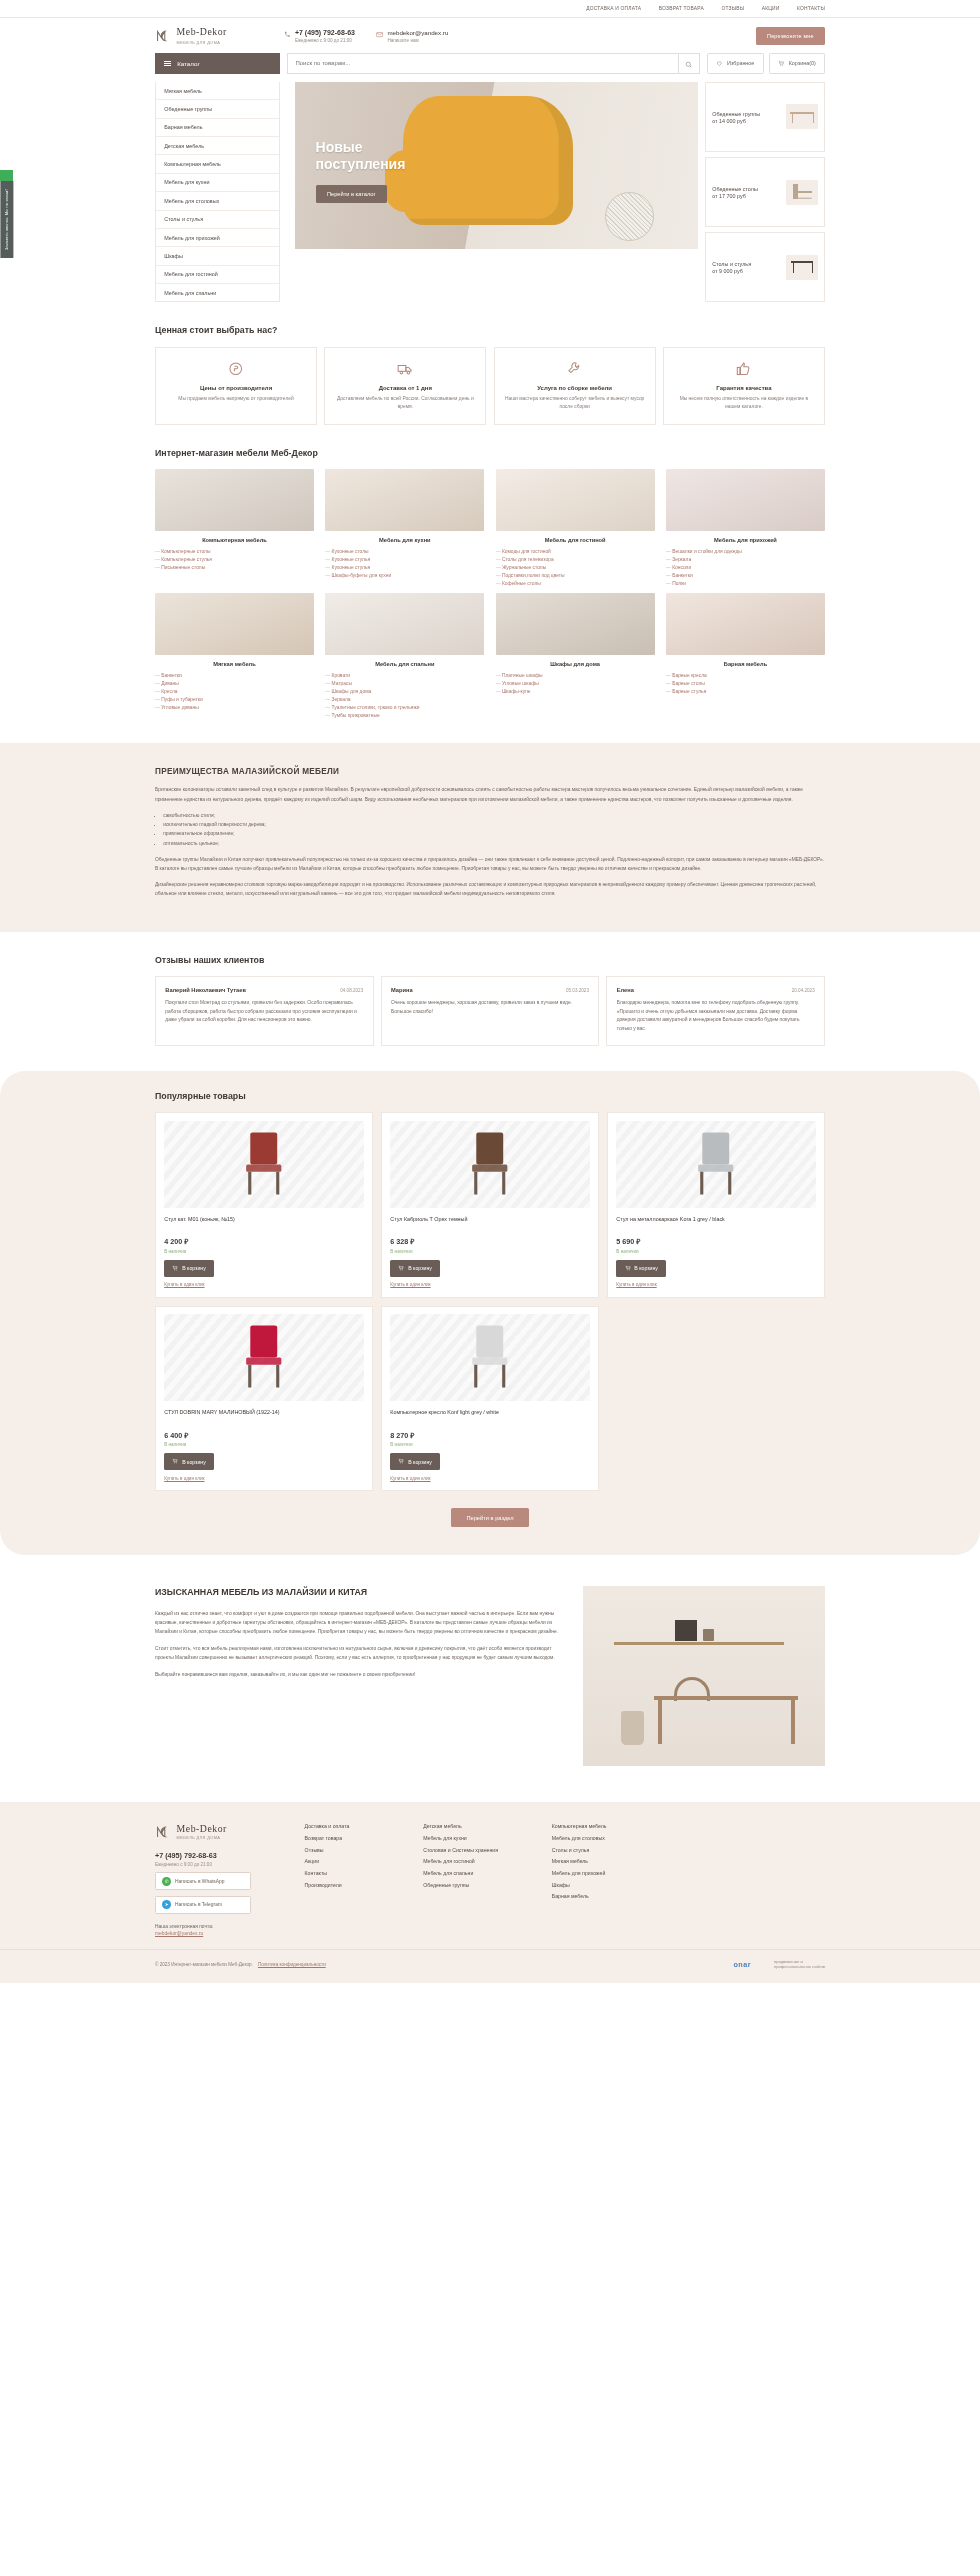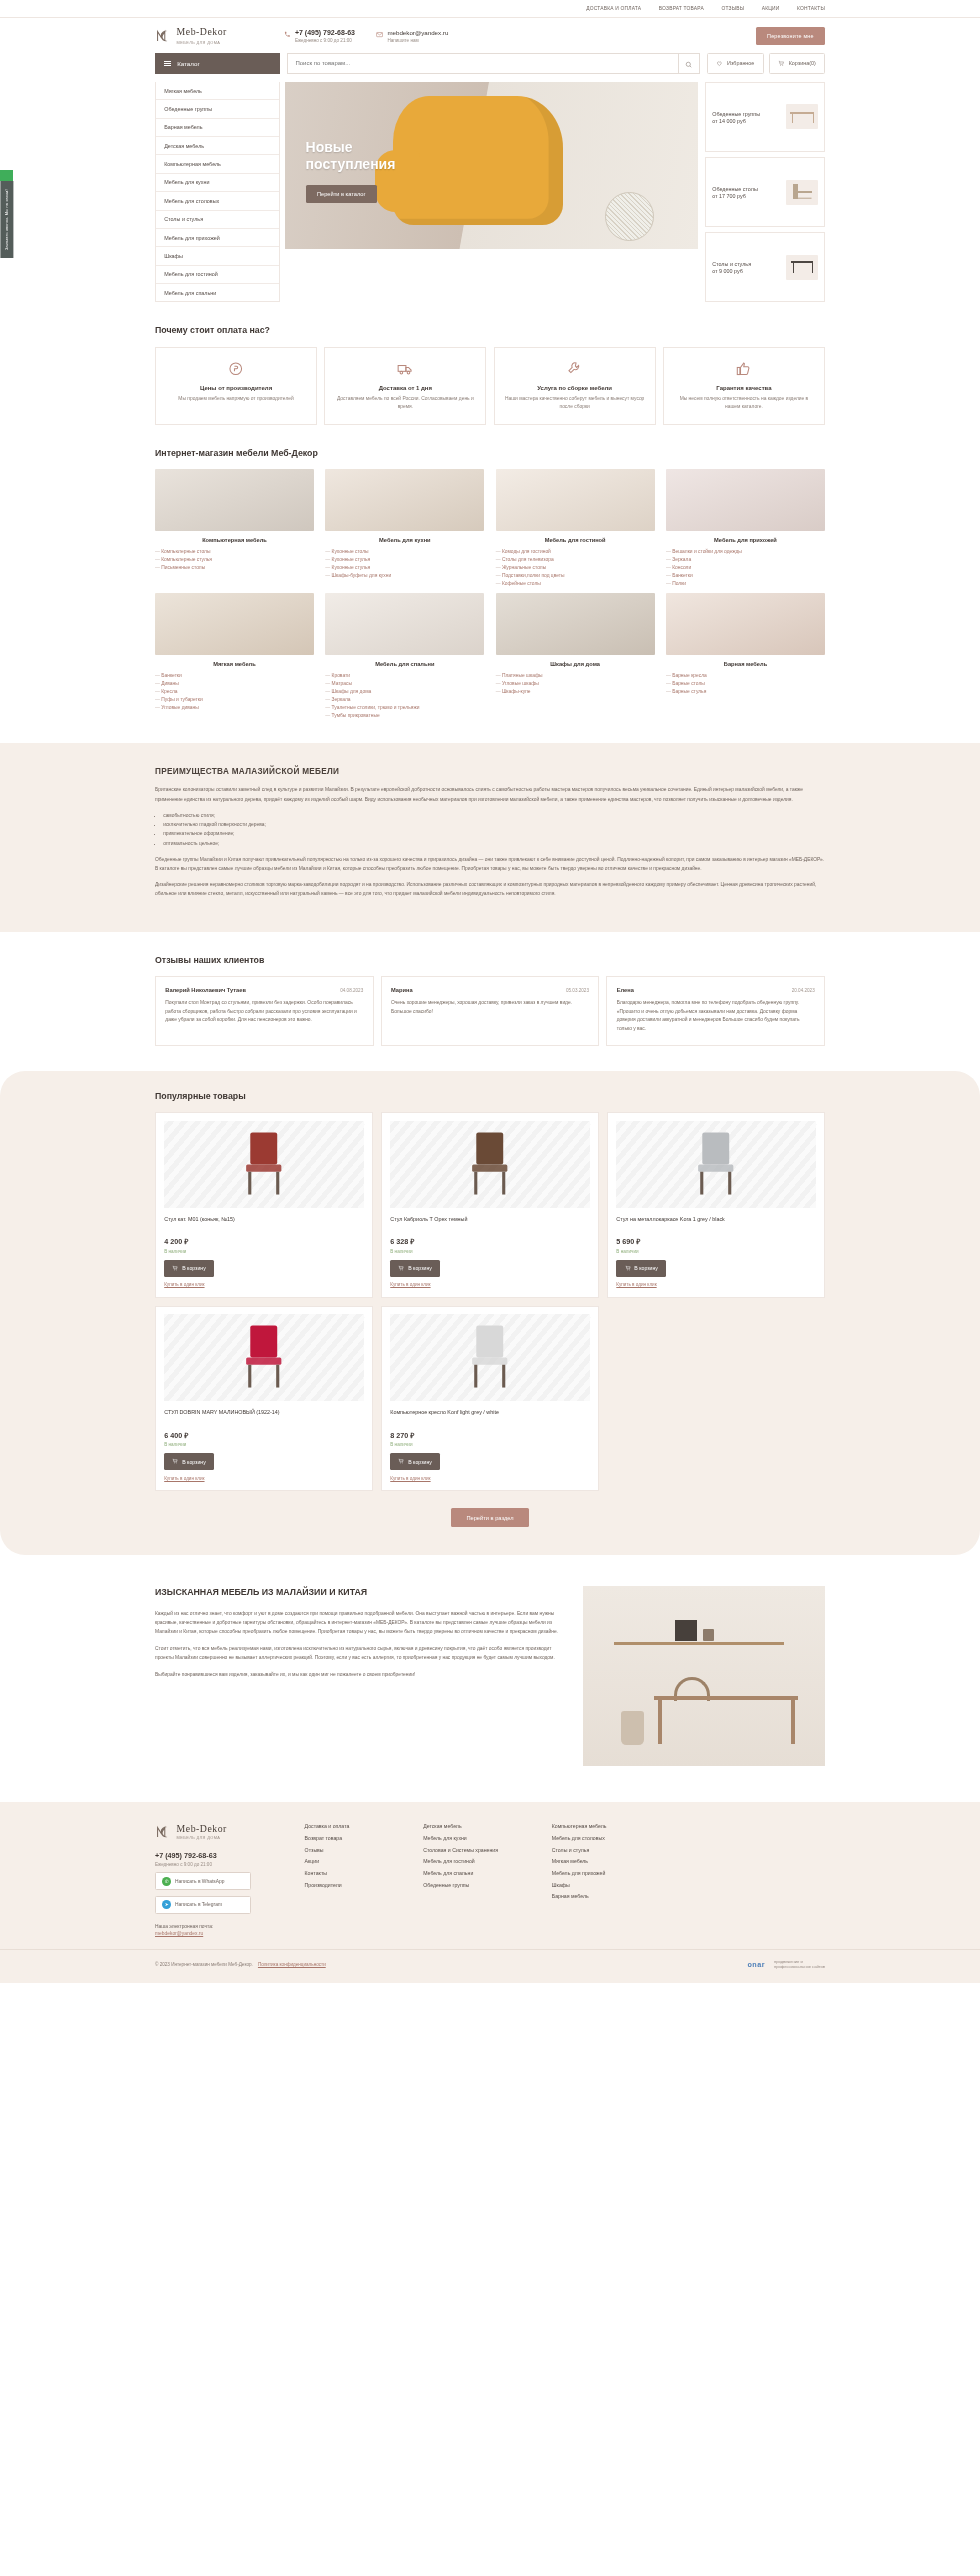--- a/index.html
+++ b/index.html
@@ -58,21 +58,21 @@
     padding: 0 7.2px; font-size: 6px; color: #6e635d; outline: none; background: #fff;
   }
   .search-btn { width: 21.6px; height: 20.6px; border: 0.5px solid #e4dcd6; background: #fff; cursor: pointer; display: flex; align-items: center; justify-content: center; }
   .hdr-actions { display: flex; gap: 5.2px; }
   .pill {
     border: 0.5px solid #e4dcd6; border-radius: 1.5px; height: 20.6px; display: flex; align-items: center;
     gap: 4.1px; padding: 0 8.2px; font-size: 5.4px; color: #6e635d; background: #fff; cursor: pointer;
   }
 
   
-  .hero-area { display: flex; padding: 8.2px 155px 0 155px; gap: 5px; }
+  .hero-area { display: flex; padding: 8.2px 155px 0 155px; gap: 15px; }
   .sidemenu { width: 125px; border: 0.5px solid #eee6e1; border-top: none; background: #fff; }
   .sidemenu li {
     list-style: none; font-size: 5.4px; color: #554b46; padding: 5.7px 8.2px;
     border-bottom: 0.5px solid #f1eae6; cursor: pointer;
   }
   .sidemenu li:last-child { border-bottom: none; }
   .hero-main { flex: 1; display: flex; gap: 7.2px; }
   .hero-banner {
     flex: 1; height: 167px; position: relative; overflow: hidden;
     background: linear-gradient(100deg,#d9cfc6 0%, #cdbfb3 46%, #e8e2da 46.2%, #efeae3 100%);
@@ -195,21 +195,21 @@
   .f-mail { font-size: 4.9px; color: #a8766a; text-decoration: underline; margin-top: 2.1px; display: inline-block; cursor: pointer; }
   .f-links { display: flex; flex-direction: column; gap: 5.7px; }
   .f-links a, .f-links span { font-size: 5.2px; color: #554b46; text-decoration: none; cursor: pointer; }
   .f-grow { flex: 1; }
   .footer-bottom {
     border-top: 0.5px solid #e8ded6; background: #f6efe9; padding: 8.2px 155px 13.4px;
     display: flex; align-items: center; justify-content: space-between;
   }
   .fb-left { font-size: 4.6px; color: #8a7d76; }
   .fb-left a { color: #a8766a; text-decoration: underline; }
-  .fb-right { display: flex; align-items: center; gap: 9px; }
+  .fb-right { display: flex; align-items: center; gap: 23px; }
   .fb-logo { font-size: 7.2px; font-weight: bold; color: #4d7fb8; letter-spacing: 0.5px; }
   .fb-logo-sub { font-size: 4.1px; color: #9a8e87; line-height: 1.4; }
 
   
   .side-tab {
     position: absolute; left: 0; top: 181px; width: 13.4px; height: 77px; background: #545d5a;
     color: #fff; font-size: 3.9px; writing-mode: vertical-rl; transform: rotate(180deg);
     display: flex; align-items: center; justify-content: center; letter-spacing: 0.2px; cursor: pointer;
   }
   .side-tab-green { position: absolute; left: 0; top: 170px; width: 13.4px; height: 11.3px; background: #3fae5a; cursor: pointer; }
@@ -365,21 +365,21 @@
             <div class="hero-card-t">Столы и стулья</div>
             <div class="hero-card-p">от 9 000 руб</div>
           </div>
           <div class="hero-card-img mini-dark"></div>
         </div>
       </div>
     </div>
   </div>
 
   <div class="section">
-    <h2 class="sec-title">Почему стоит оплата нас?</h2>
+    <h2 class="sec-title">Ценная стоит выбрать нас?</h2>
     <div class="adv-grid">
       <div class="adv-card">
         <div class="adv-ic">
           <svg width="15.5" height="15.5" viewBox="0 0 24 24">
               <circle cx="12" cy="12" r="9" fill="none" stroke="#b9897d" stroke-width="1.6"></circle>
               <path d="M10 8h3a2 2 0 010 4h-3v4" fill="none" stroke="#b9897d" stroke-width="1.6"></path>
             </svg>
         </div>
         <div class="adv-t">Цены от производителя</div>
         <div class="adv-d">Мы продаем мебель напрямую от производителей</div>

